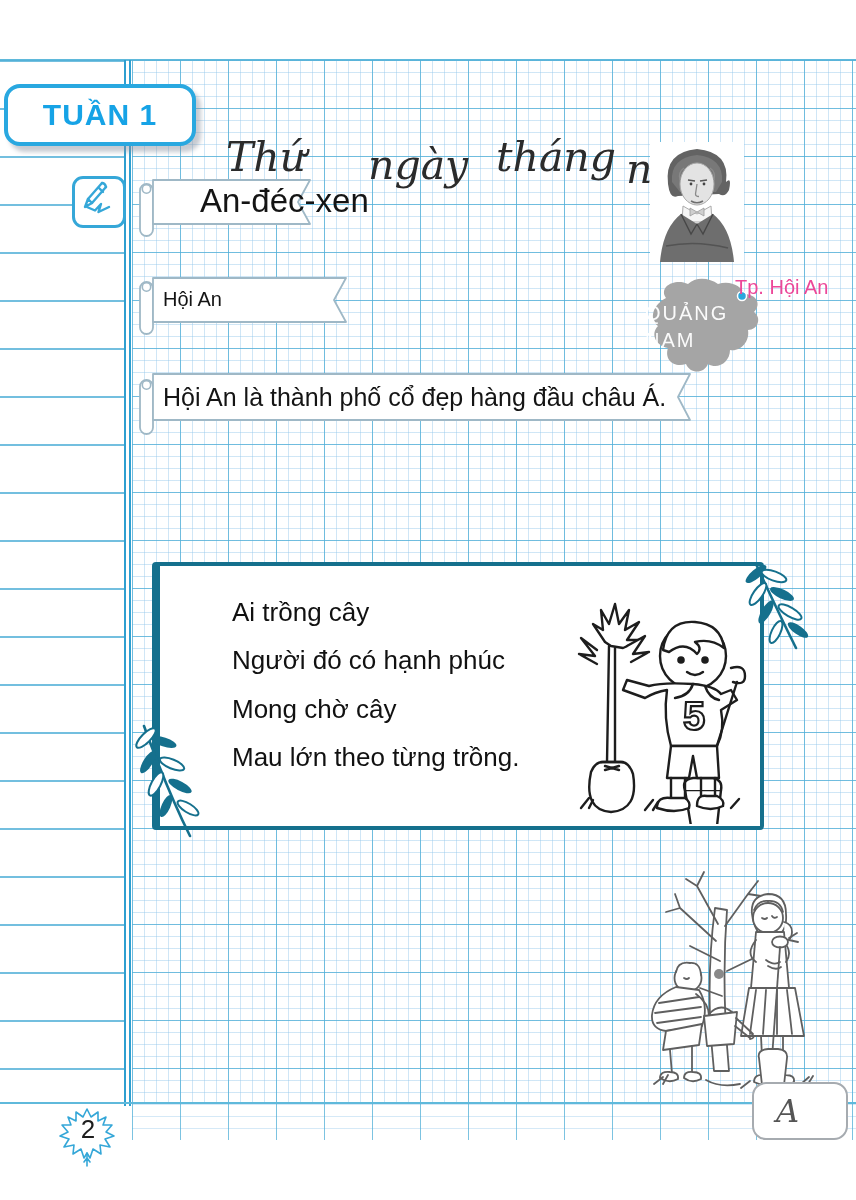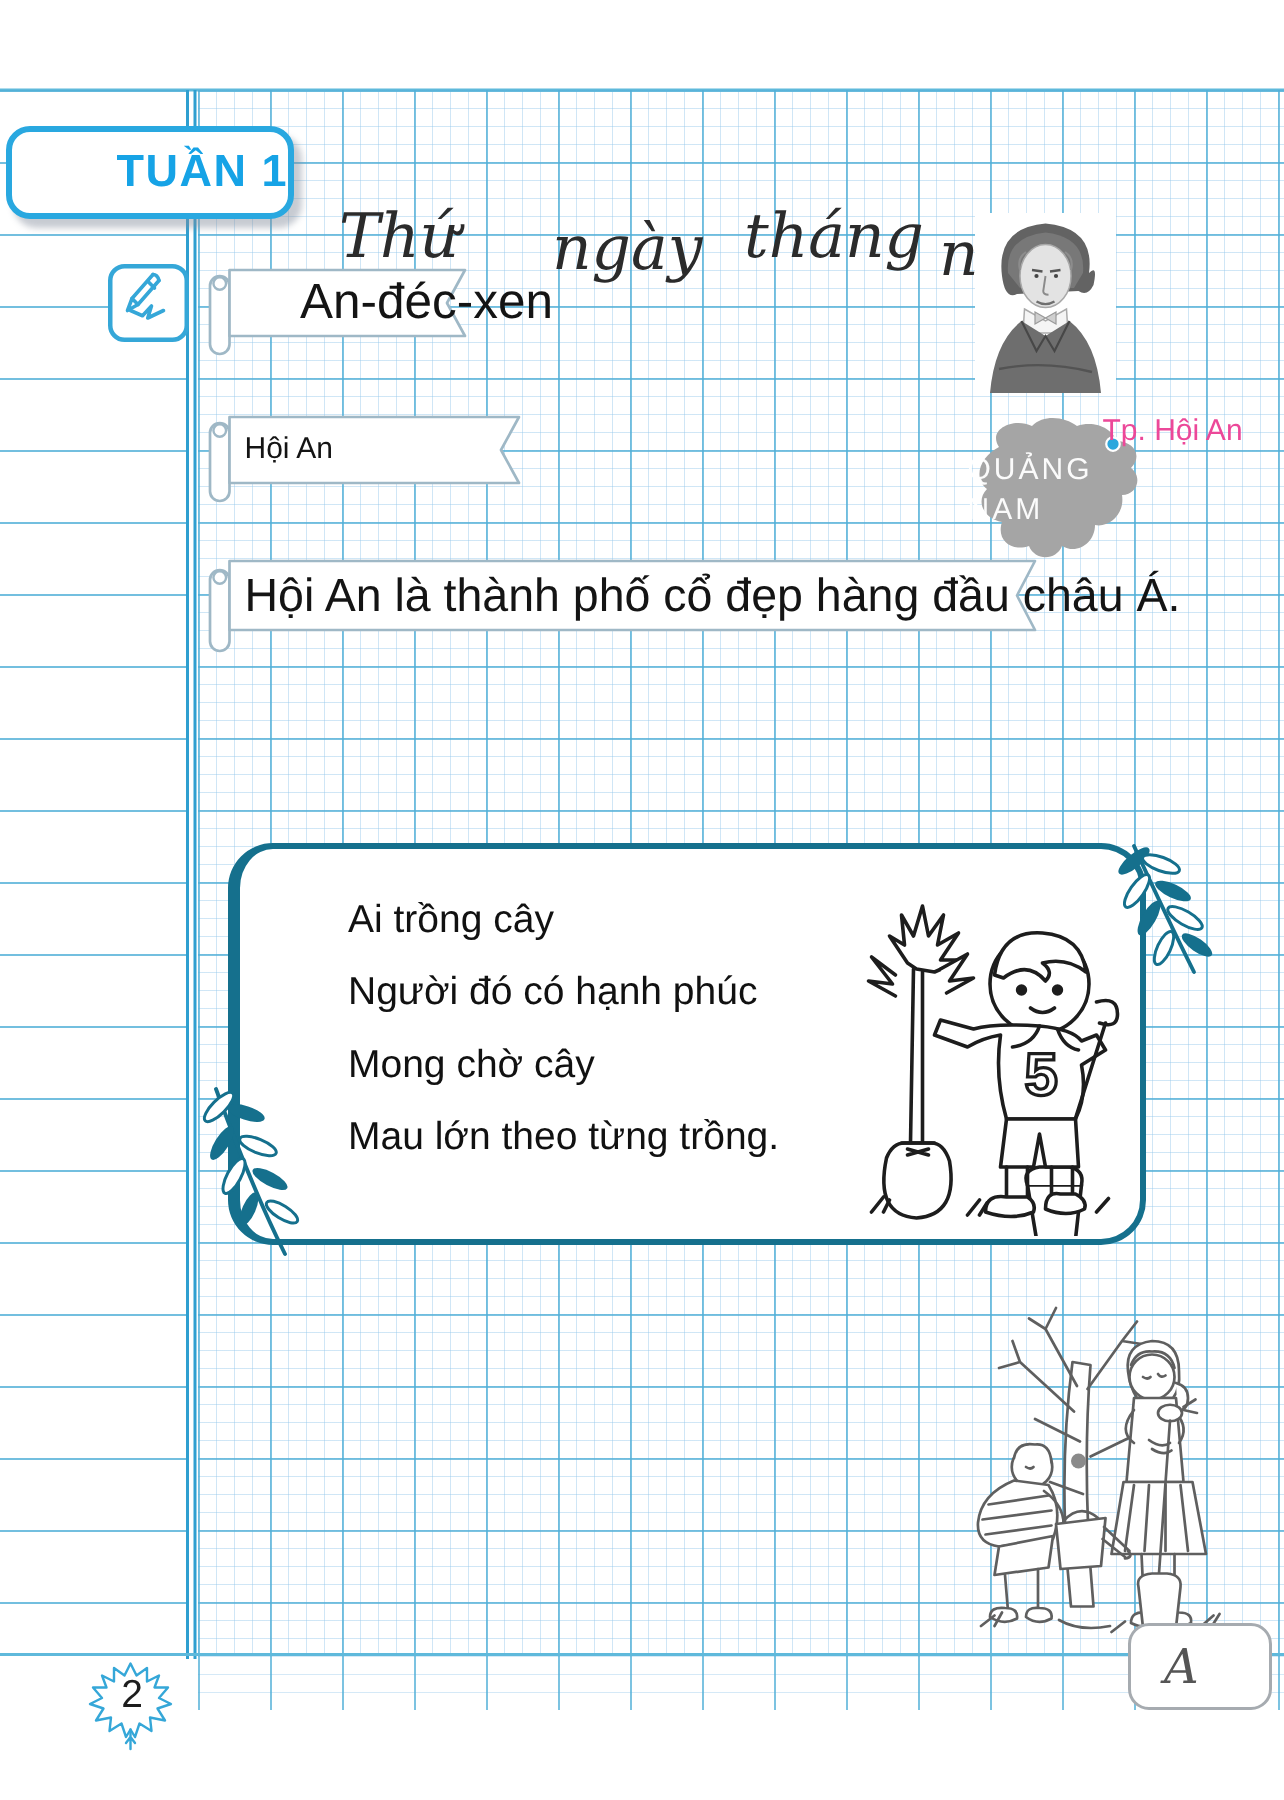--- a/index.html
+++ b/index.html
@@ -21,53 +21,53 @@
       repeating-linear-gradient(to right,rgba(150,200,235,.45) 0 1px,transparent 1px 12px),
       repeating-linear-gradient(to bottom,rgba(150,200,235,.45) 0 1px,transparent 1px 12px);}
   .grid-band{position:absolute;left:132px;top:1104px;width:724px;height:36px;
     background-image:
       repeating-linear-gradient(to right,rgba(80,175,215,.75) 0 1.4px,transparent 1.4px 48px),
       repeating-linear-gradient(to bottom,rgba(150,200,235,.4) 0 1px,transparent 1px 12px);}
 
   
   .week-badge{position:absolute;left:4px;top:84px;width:184px;height:54px;background:#fff;
     border:4px solid #29a8e0;border-radius:16px;box-shadow:5px 6px 4px rgba(130,140,155,.45);
-    display:flex;align-items:center;justify-content:flex-end;
+    display:flex;align-items:center;justify-content:center;
     font-weight:bold;font-size:30px;letter-spacing:1px;color:#16a3e6;}
 
   
   .cursive{position:absolute;font-family:"DejaVu Serif",serif;font-style:italic;color:#2b2b2b;font-size:41px;font-weight:400;margin-top:45px;}
   .w-thu{left:226px;top:88px;}
   .w-ngay{left:368px;top:96px;}
   .w-thang{left:496px;top:88px;}
   .w-nam{left:626px;top:100px;}
 
   
   .pencil-box{position:absolute;left:72px;top:176px;width:48px;height:46px;border:3px solid #35a7d8;border-radius:11px;background:#fff;}
 
   
   .banner{position:absolute;}
   .banner .txt{position:absolute;left:27px;top:0;height:46px;display:flex;align-items:center;color:#141414;white-space:nowrap;}
   .banner-1{left:136px;top:178px;width:176px;height:64px;}
   .banner-2{left:136px;top:276px;width:212px;height:64px;}
   .banner-3{left:136px;top:372px;width:556px;height:66px;}
   .banner-1 .txt{font-size:33px;margin-left:37px;}
   .banner-2 .txt{font-size:20px;}
-  .banner-3 .txt{font-size:31px;top:2px;}
+  .banner-3 .txt{font-size:25px;top:2px;}
 
   
   .portrait{position:absolute;left:650px;top:142px;width:94px;height:120px;}
   .map-fig{position:absolute;left:638px;top:272px;width:150px;height:112px;}
   .map-province{position:absolute;left:645px;top:300px;width:112px;text-align:left;
     color:rgba(255,255,255,.95);font-size:20px;line-height:27px;letter-spacing:2px;}
   .map-city{position:absolute;left:735px;top:276px;font-size:20px;color:#ec4899;}
 
   
   .poem-box{position:absolute;left:152px;top:562px;width:612px;height:268px;background:#fff;
-    border:4px solid #15708d;border-left-width:8px;border-radius:30px;box-sizing:border-box;}
+    border:4px solid #15708d;border-left-width:8px;border-radius:4px;box-sizing:border-box;}
   .poem-lines{position:absolute;left:72px;top:22px;font-size:26px;color:#111;}
   .poem-lines .pl{height:48.5px;display:flex;align-items:center;}
   .poem-author{position:absolute;left:200px;top:216px;height:48px;display:flex;align-items:center;font-size:26px;color:#111;}
   .boy-illu{position:absolute;left:385px;top:28px;width:220px;height:230px;}
 
   .leaf-tr{position:absolute;left:736px;top:550px;width:74px;height:102px;}
   .leaf-bl{position:absolute;left:128px;top:708px;width:74px;height:132px;}
 
   
   .children-illu{position:absolute;left:596px;top:866px;width:260px;height:232px;}

